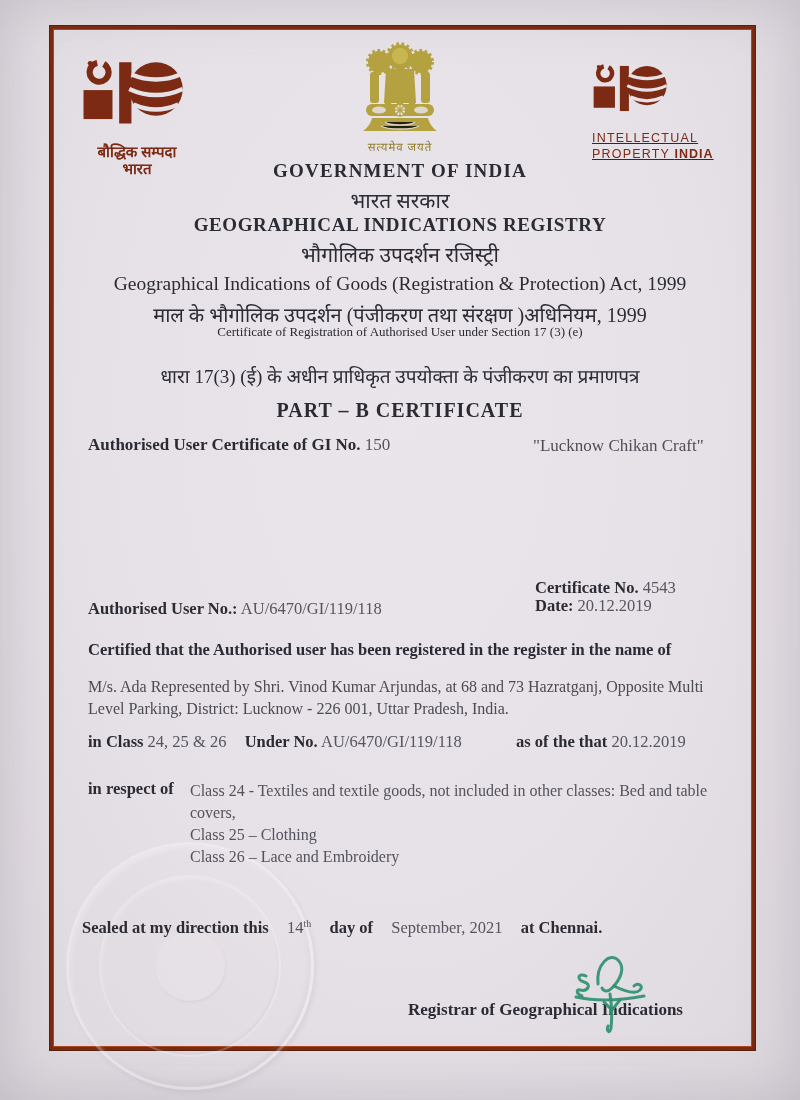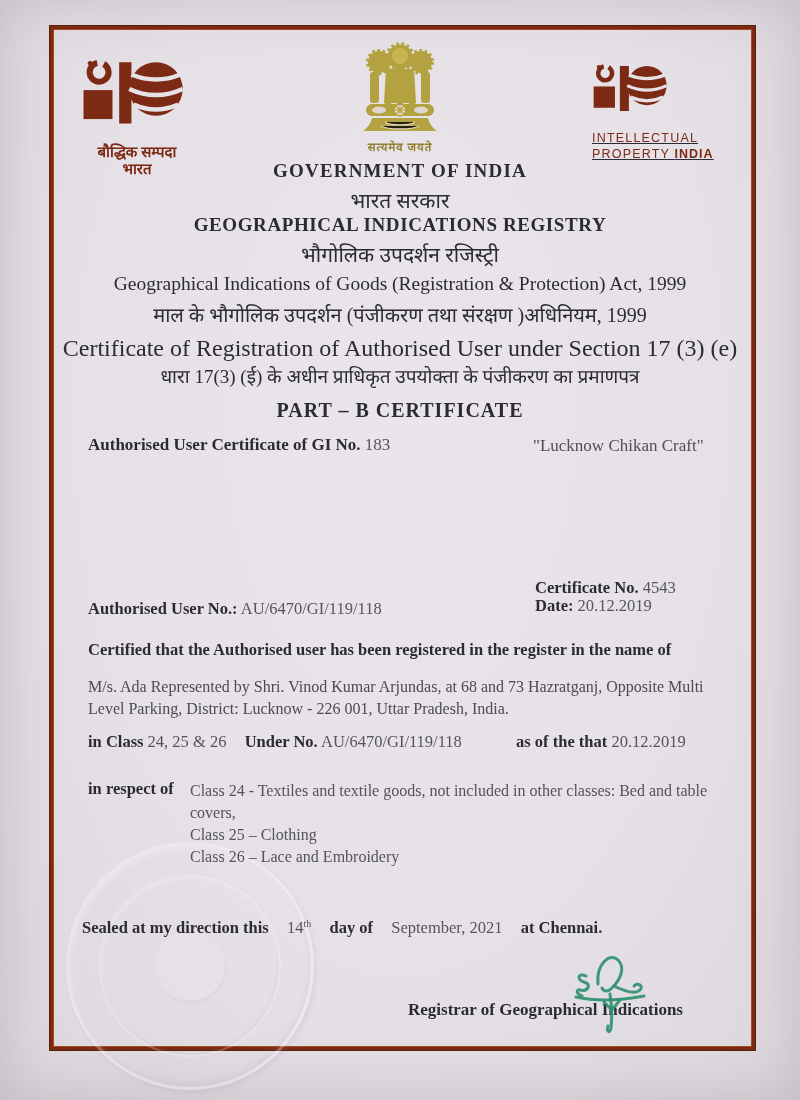--- a/index.html
+++ b/index.html
@@ -22,30 +22,30 @@
     pointer-events:none;
   }
   
   .logo-left{position:absolute;left:72px;top:60px;width:130px;text-align:center;}
   .logo-right{position:absolute;left:592px;top:64px;width:150px;text-align:left;text-decoration:underline;}
   .logo-caption{color:var(--maroon,#7c2a14);font-weight:bold;font-size:15px;line-height:17px;margin-top:2px;}
   .logo-caption-en{color:var(--maroon,#7c2a14);font-family:"Liberation Sans","DejaVu Sans",sans-serif;
     font-size:12.5px;line-height:16px;letter-spacing:1.2px;margin-top:4px;}
   .logo-caption-en b{font-weight:bold;letter-spacing:1px;}
   .emblem{position:absolute;left:50%;top:42px;transform:translateX(-50%);width:96px;text-align:center;}
-  .emblem-caption{font-size:11.5px;color:#8f7f2e;margin-top:1px;letter-spacing:1px;font-weight:bold;}
+  .emblem-caption{font-size:11.5px;color:#8f7f2e;margin-top:1px;letter-spacing:1px;}
   
   .cline{position:absolute;left:50px;width:700px;text-align:center;white-space:nowrap;}
   .t-gov-en   {top:160px;font-size:19px;font-weight:bold;letter-spacing:1.2px;}
   .t-gov-hi   {top:186px;font-size:21px;}
   .t-reg-en   {top:214px;font-size:19px;font-weight:bold;letter-spacing:.6px;font-family:Liberation Serif, serif;}
   .t-reg-hi   {top:240px;font-size:21px;}
   .t-act-en   {top:273px;font-size:19.5px;}
   .t-act-hi   {top:301px;font-size:20px;}
-  .t-cert-en  {top:335px;font-size:24px;}
+  .t-cert-en  {top:324px;font-size:13px;}
   .t-cert-hi  {top:363px;font-size:19px;}
   .t-part     {top:399px;font-size:20px;font-weight:bold;letter-spacing:1px;}
   
   .row{position:absolute;white-space:nowrap;font-size:16.5px;}
   .lbl{font-weight:bold;color:var(--ink,#2b2b34);}
   .val{color:var(--ink-light,#55555f);}
   .gi-left{left:88px;top:435px;font-size:17px;}
   .gi-right{left:533px;top:436px;font-size:17px;color:#4e4e58;}
   .certno{left:535px;top:578px;}
   .dateline{left:535px;top:596px;}
@@ -164,21 +164,21 @@
 <div class="cline t-reg-en">GEOGRAPHICAL INDICATIONS REGISTRY</div>
 <div class="cline t-reg-hi">भौगोलिक उपदर्शन रजिस्ट्री</div>
 <div class="cline t-act-en">Geographical Indications of Goods (Registration &amp; Protection) Act, 1999</div>
 <div class="cline t-act-hi">माल के भौगोलिक उपदर्शन (पंजीकरण तथा संरक्षण )अधिनियम, 1999</div>
 <div class="cline t-cert-en">Certificate of Registration of Authorised User under Section 17 (3) (e)</div>
 <div class="cline t-cert-hi">धारा 17(3) (ई) के अधीन प्राधिकृत उपयोक्ता के पंजीकरण का प्रमाणपत्र</div>
 <div class="cline t-part">PART – B CERTIFICATE</div>
 
 <div class="row gi-left">
   <span class="lbl">Authorised User Certificate of GI No.</span>
-  <span class="val">183</span>
+  <span class="val">150</span>
 </div>
 <div class="row gi-right">"Lucknow Chikan Craft"</div>
 
 <div class="row certno">
   <span class="lbl">Certificate No.</span>
   <span class="val">4543</span>
 </div>
 <div class="row dateline">
   <span class="lbl">Date:</span>
   <span class="val">20.12.2019</span>

